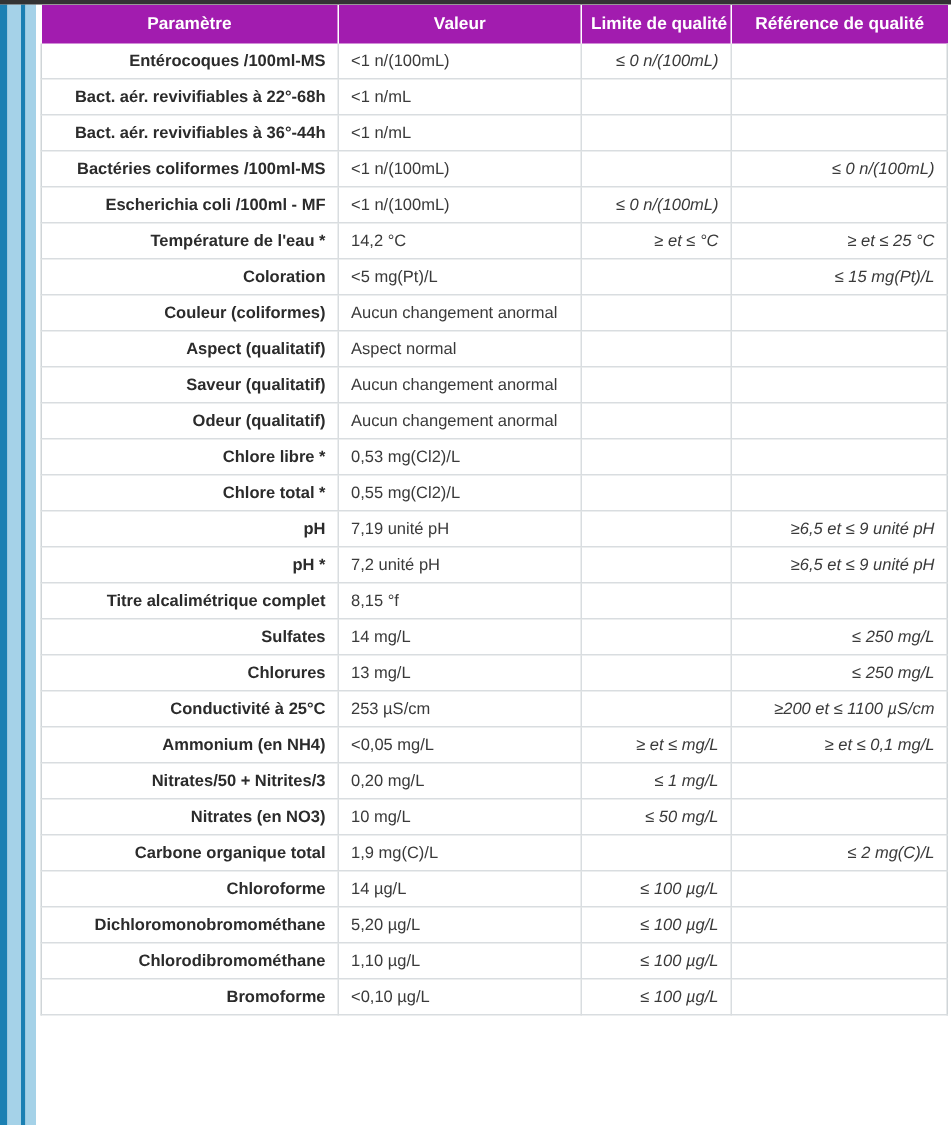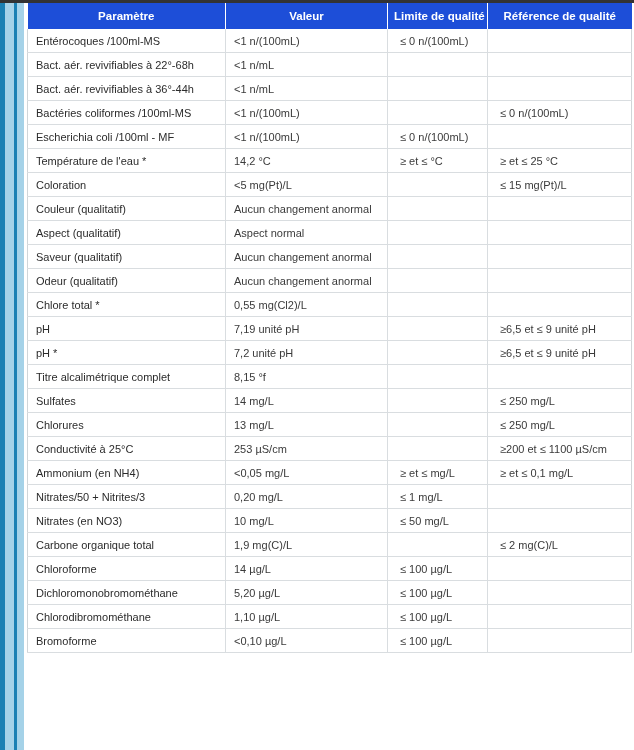--- a/index.html
+++ b/index.html
@@ -73,21 +73,21 @@
     table-layout: fixed;
     background: #ffffff;
   }
 
   table.results col.c-param { width: 198px; }
   table.results col.c-val   { width: 162px; }
   table.results col.c-lim   { width: 100px; }
   table.results col.c-ref   { width: 144px; }
 
   table.results thead th {
-    background: #1d4ed8;
+    background: #a21caf;
     color: #ffffff;
     font-size: 11.5px;
     font-weight: bold;
     height: 26px;
     line-height: 26px;
     padding: 0 6px;
     text-align: center;
     border: none;
     border-right: 1px solid #ffffff;
     white-space: nowrap;
@@ -100,34 +100,36 @@
     height: 23px;
     font-size: 11px;
     color: #333333;
     border: 1px solid #d9dde0;
     padding: 0 8px;
     white-space: nowrap;
     overflow: hidden;
     vertical-align: middle;
   }
   table.results tbody td.param {
-    font-weight: normal;
+    font-weight: bold;
     color: #2b2b2b;
     font-size: 11px;
+    text-align: right;
   }
   table.results tbody td.value,
   table.results tbody td.limit,
   table.results tbody td.ref {
     font-weight: normal;
     color: #3a3a3a;
   }
   table.results tbody td.limit,
   table.results tbody td.ref {
-    text-align: left;
+    text-align: right;
     padding-left: 12px;
+    font-style: italic;
   }
   table.results tbody tr:first-child td { border-top: none; }
   table.results tbody td:first-child { border-left: 1px solid #d0d5d8; }
   table.results tbody td:last-child  { border-right: 1px solid #d0d5d8; }
 </style>
 </head>
 <body>
 
 <div class="top-strip"></div>
 
@@ -193,40 +195,46 @@
           <td class="limit">≥ et ≤ °C</td>
           <td class="ref">≥ et ≤ 25 °C</td>
         </tr>
         <tr>
           <td class="param">Coloration</td>
           <td class="value">&lt;5 mg(Pt)/L</td>
           <td class="limit"></td>
           <td class="ref">≤ 15 mg(Pt)/L</td>
         </tr>
         <tr>
-          <td class="param">Couleur (qualitatif)</td>
+          <td class="param">Couleur (coliformes)</td>
           <td class="value">Aucun changement anormal</td>
           <td class="limit"></td>
           <td class="ref"></td>
         </tr>
         <tr>
           <td class="param">Aspect (qualitatif)</td>
           <td class="value">Aspect normal</td>
           <td class="limit"></td>
           <td class="ref"></td>
         </tr>
         <tr>
           <td class="param">Saveur (qualitatif)</td>
           <td class="value">Aucun changement anormal</td>
           <td class="limit"></td>
           <td class="ref"></td>
         </tr>
         <tr>
           <td class="param">Odeur (qualitatif)</td>
           <td class="value">Aucun changement anormal</td>
+          <td class="limit"></td>
+          <td class="ref"></td>
+        </tr>
+        <tr>
+          <td class="param">Chlore libre *</td>
+          <td class="value">0,53 mg(Cl2)/L</td>
           <td class="limit"></td>
           <td class="ref"></td>
         </tr>
         <tr>
           <td class="param">Chlore total *</td>
           <td class="value">0,55 mg(Cl2)/L</td>
           <td class="limit"></td>
           <td class="ref"></td>
         </tr>
         <tr>

